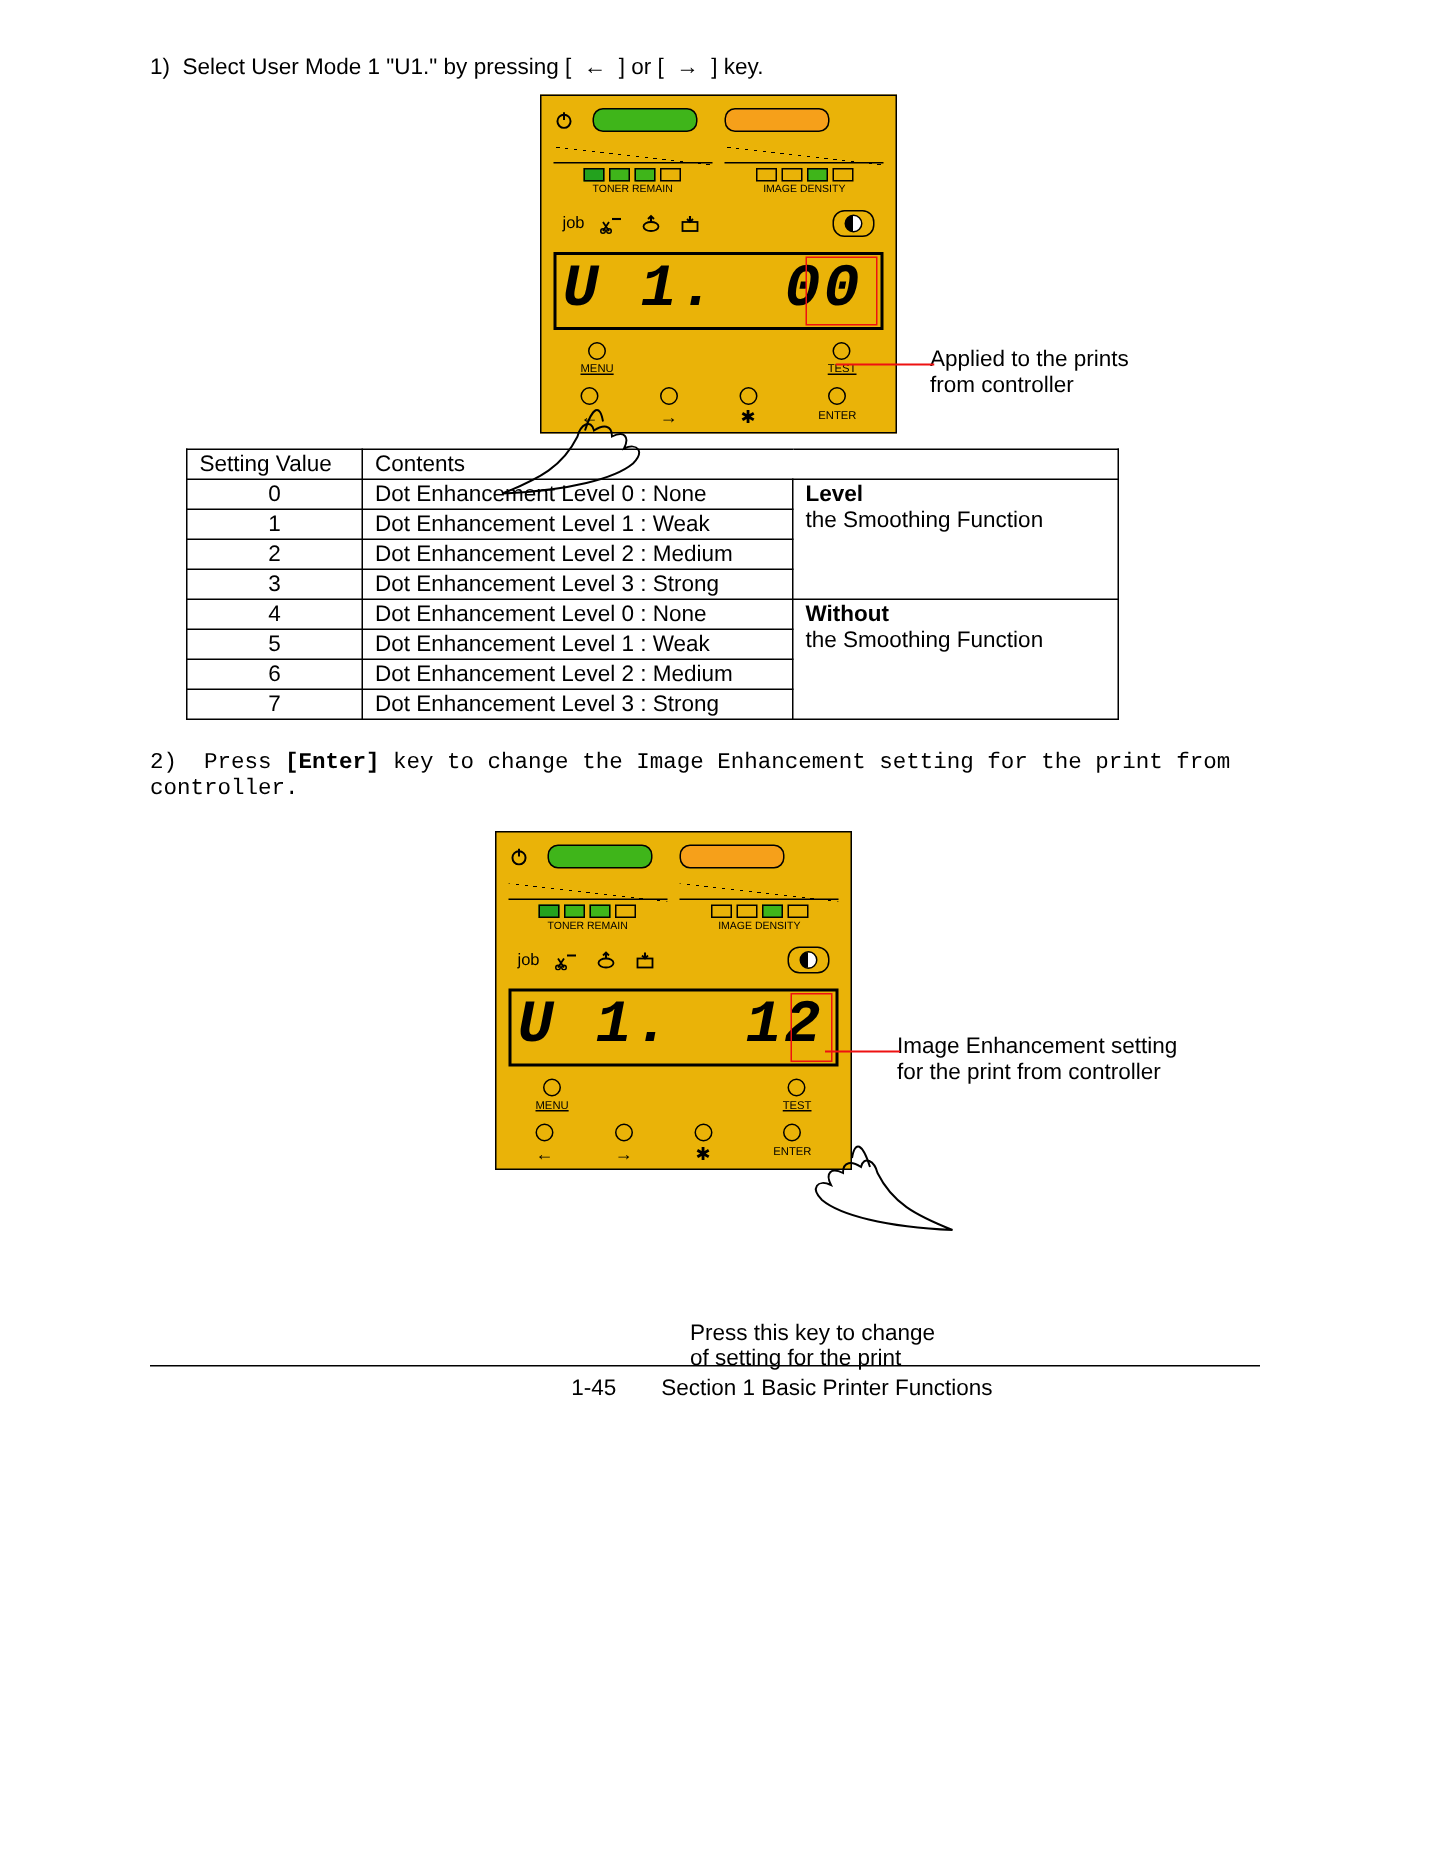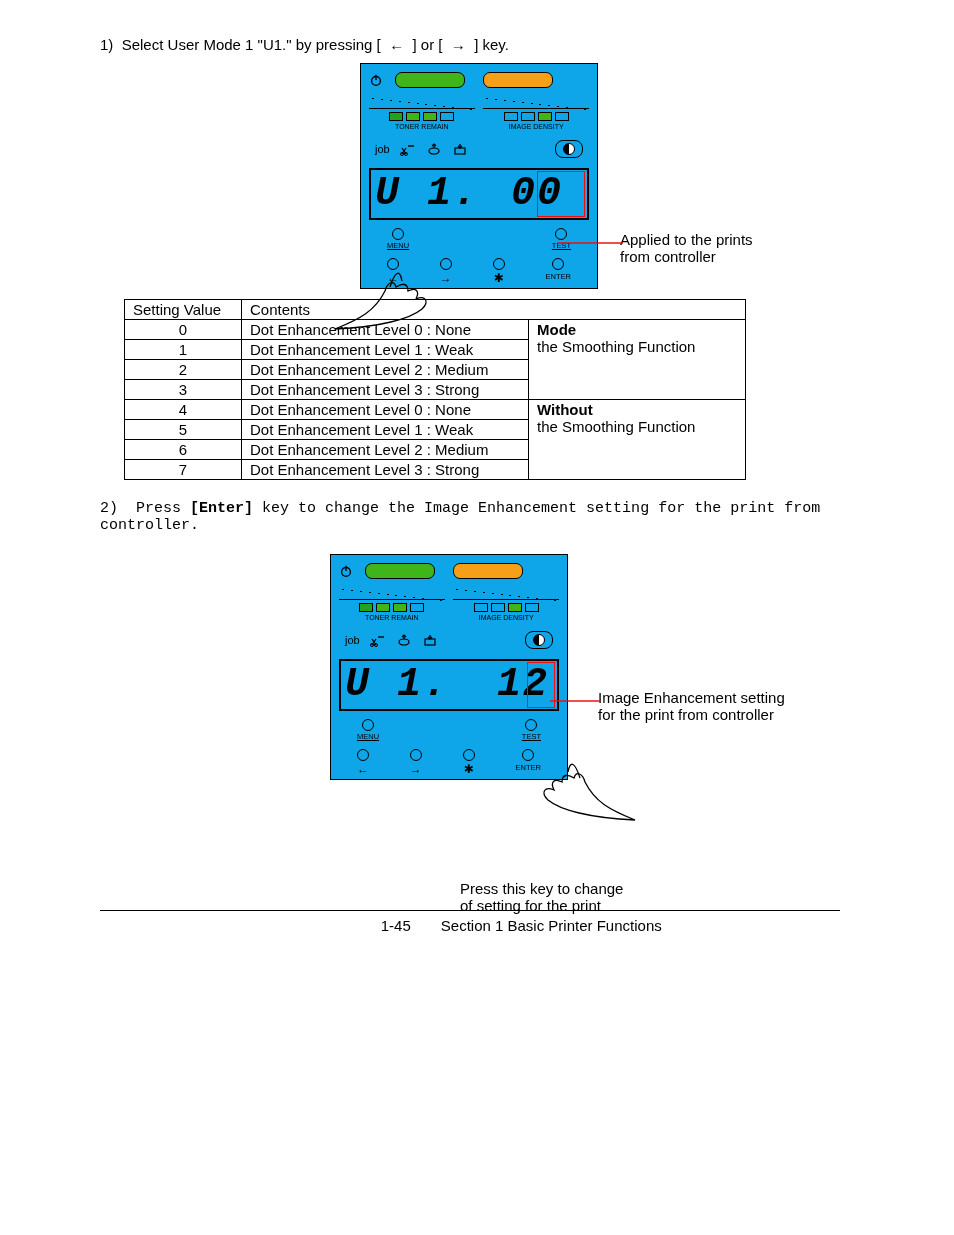--- a/index.html
+++ b/index.html
@@ -25,21 +25,21 @@
   .arrow { font-weight: bold; font-family: Arial; }
   
   .panel-wrap {
     position: relative;
     width: 580px;
     margin: 10px 0 10px 260px;
   }
   .panel {
     width: 220px;
     border: 1.5px solid #000;
-    background: #0ea5e9;
+    background: #eab308;
     padding: 8px 8px 0 8px;
     position: relative;
   }
   .row { display: flex; align-items: center; }
   .leds { gap: 6px; }
   .power-icon {
     width: 14px; height: 14px;
     margin-right: 6px;
   }
   .pill {
@@ -238,21 +238,21 @@
                 <rect x="3" y="6" width="10" height="6" fill="none" stroke="#000" stroke-width="1.2"></rect>
                 <path d="M8 2 L8 6" stroke="#000" stroke-width="1.4"></path>
                 <path d="M6 4 L8 6 L10 4" fill="none" stroke="#000" stroke-width="1.2"></path>
               </svg>
           </span>
           <span class="contrast-btn"></span>
         </div>
         <div class="lcd-wrap">
           <span class="digit">U 1.</span>
           <span class="digit-gap"></span>
-          <span class="digit" style="padding-right:24px;">00</span>
+          <span class="digit" style="padding-right:12px;">00</span>
           <span class="red-box" style="right:2px; width:46px;"></span>
         </div>
         <div class="menu-test">
           <div class="dotcap">
             <span class="dot"></span>
               <span class="cap">MENU</span>
           </div>
           <div class="dotcap">
             <span class="dot"></span>
               <span class="cap">TEST</span>
@@ -295,21 +295,21 @@
 
     <table class="setting">
       <tbody>
           <tr>
         <th>Setting Value</th>
         <th colspan="2">Contents</th>
       </tr>
       <tr>
             <td class="sv">0</td>
             <td class="contents">Dot Enhancement Level 0 : None</td>
-        <td class="group" rowspan="4"><b>Mode</b><br><span>the Smoothing Function</span></td>
+        <td class="group" rowspan="4"><b>Level</b><br><span>the Smoothing Function</span></td>
           </tr>
       <tr>
             <td class="sv">1</td>
             <td class="contents">Dot Enhancement Level 1 : Weak</td>
           </tr>
       <tr>
             <td class="sv">2</td>
             <td class="contents">Dot Enhancement Level 2 : Medium</td>
           </tr>
       <tr>

